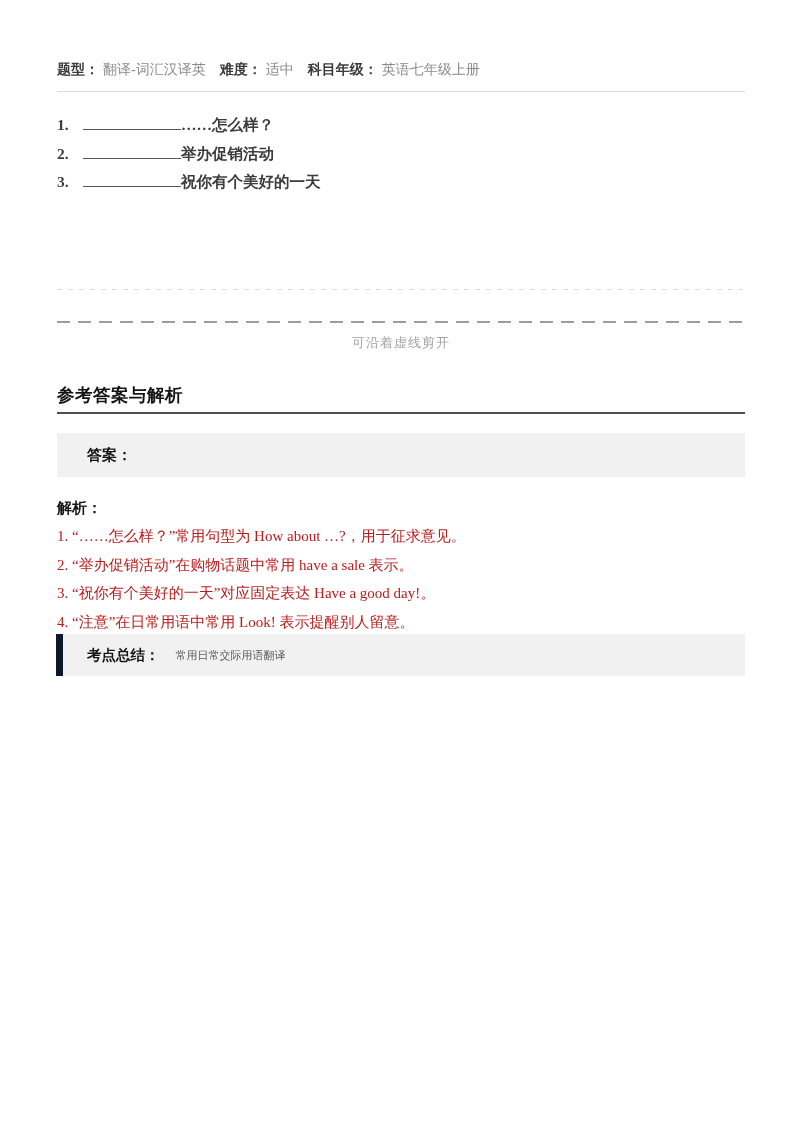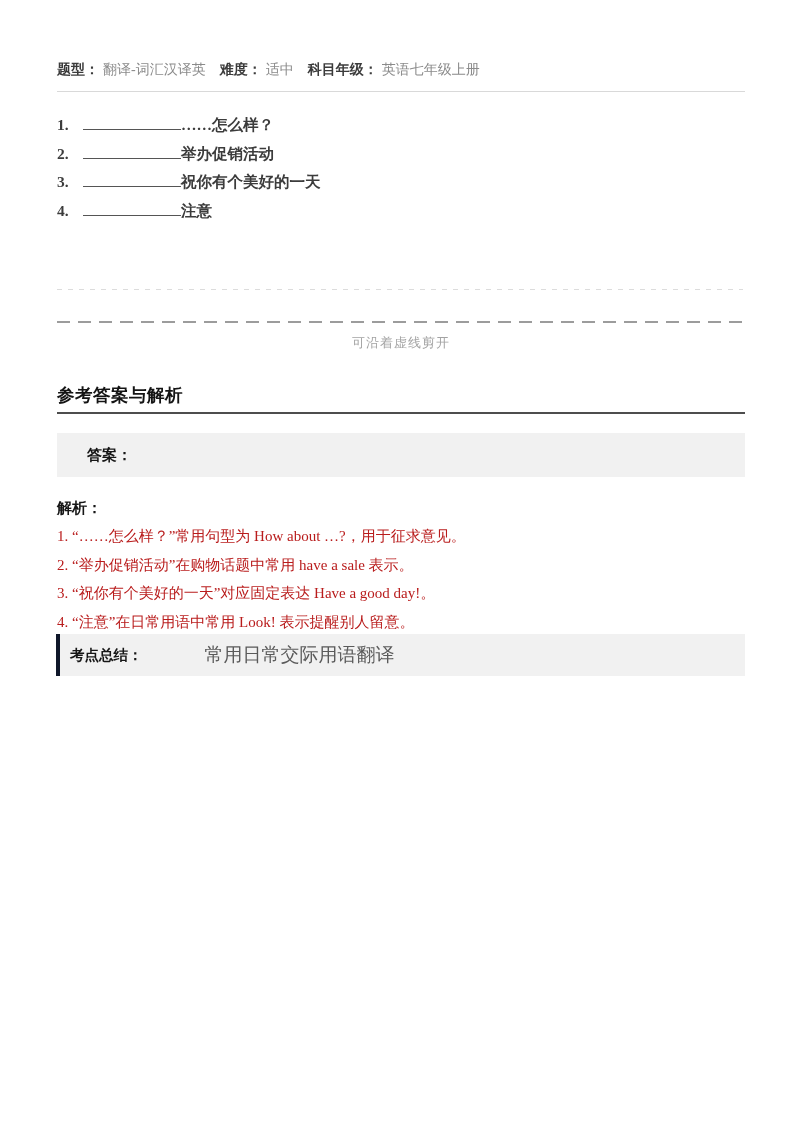--- a/index.html
+++ b/index.html
@@ -91,29 +91,29 @@
     font-weight:bold; font-size:15px; color:#161616;
     height:28.4px; line-height:28.4px;
   }
   .analysis-line {
     font-size:15px; color:#b91c1c; height:28.4px; line-height:28.4px;
     white-space:nowrap;
   }
 
   .summary-box {
     position:absolute; top:634px; left:-1px; right:0; height:42px;
-    background:#f1f1f1; border-left:4px solid #0f172a;
-    display:flex; align-items:center; padding-left:10px;
+    background:#f1f1f1; border-left:7px solid #0f172a;
+    display:flex; align-items:center; padding-left:24px;
     white-space:nowrap;
   }
   .summary-label {
     font-family:"DejaVu Sans","Liberation Sans",sans-serif;
     font-weight:bold; font-size:14.5px; color:#161616; margin-right:16px;
   }
-  .summary-text { font-size:19px; color:#5a5a5a;margin-left:46px; }
+  .summary-text { font-size:11px; color:#5a5a5a; }
 
   
   .watermark {
     position:absolute; top:982px; left:363px;
     font-family:"DejaVu Sans","Liberation Sans",sans-serif;
     font-weight:bold; font-size:74px; line-height:74px;
     color:#ededed; letter-spacing:0px;
     user-select:none; pointer-events:none;
   }
 
@@ -152,23 +152,20 @@
     <ol class="questions">
       <li class="q-item">
         <span class="q-num">1.</span><span class="q-blank"></span><span class="q-text">……怎么样？</span>
       </li>
       <li class="q-item">
         <span class="q-num">2.</span><span class="q-blank"></span><span class="q-text">举办促销活动</span>
       </li>
       <li class="q-item">
         <span class="q-num">3.</span><span class="q-blank"></span><span class="q-text">祝你有个美好的一天</span>
       </li>
-      <li class="q-item">
-        <span class="q-num">4.</span><span class="q-blank"></span><span class="q-text">注意</span>
-      </li>
     </ol>
 
     <div class="dash-light"></div>
     <div class="dash-dark"></div>
     <div class="cut-hint">可沿着虚线剪开</div>
 
     <h2 class="section-title">参考答案与解析</h2>
     <div class="title-rule"></div>
 
     <div class="answer-box">

